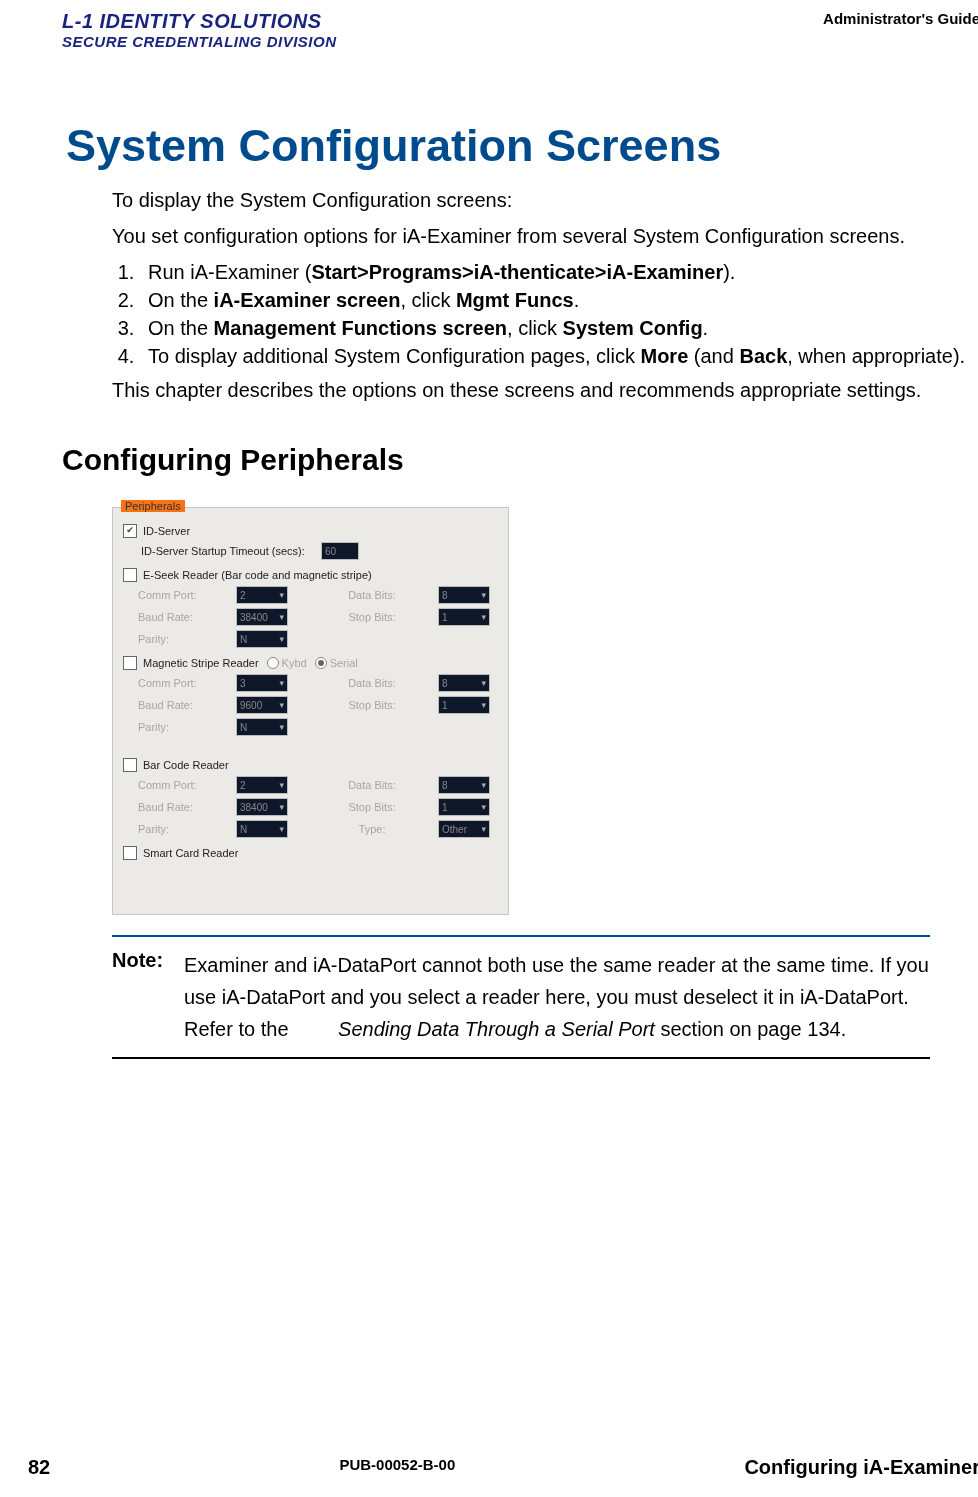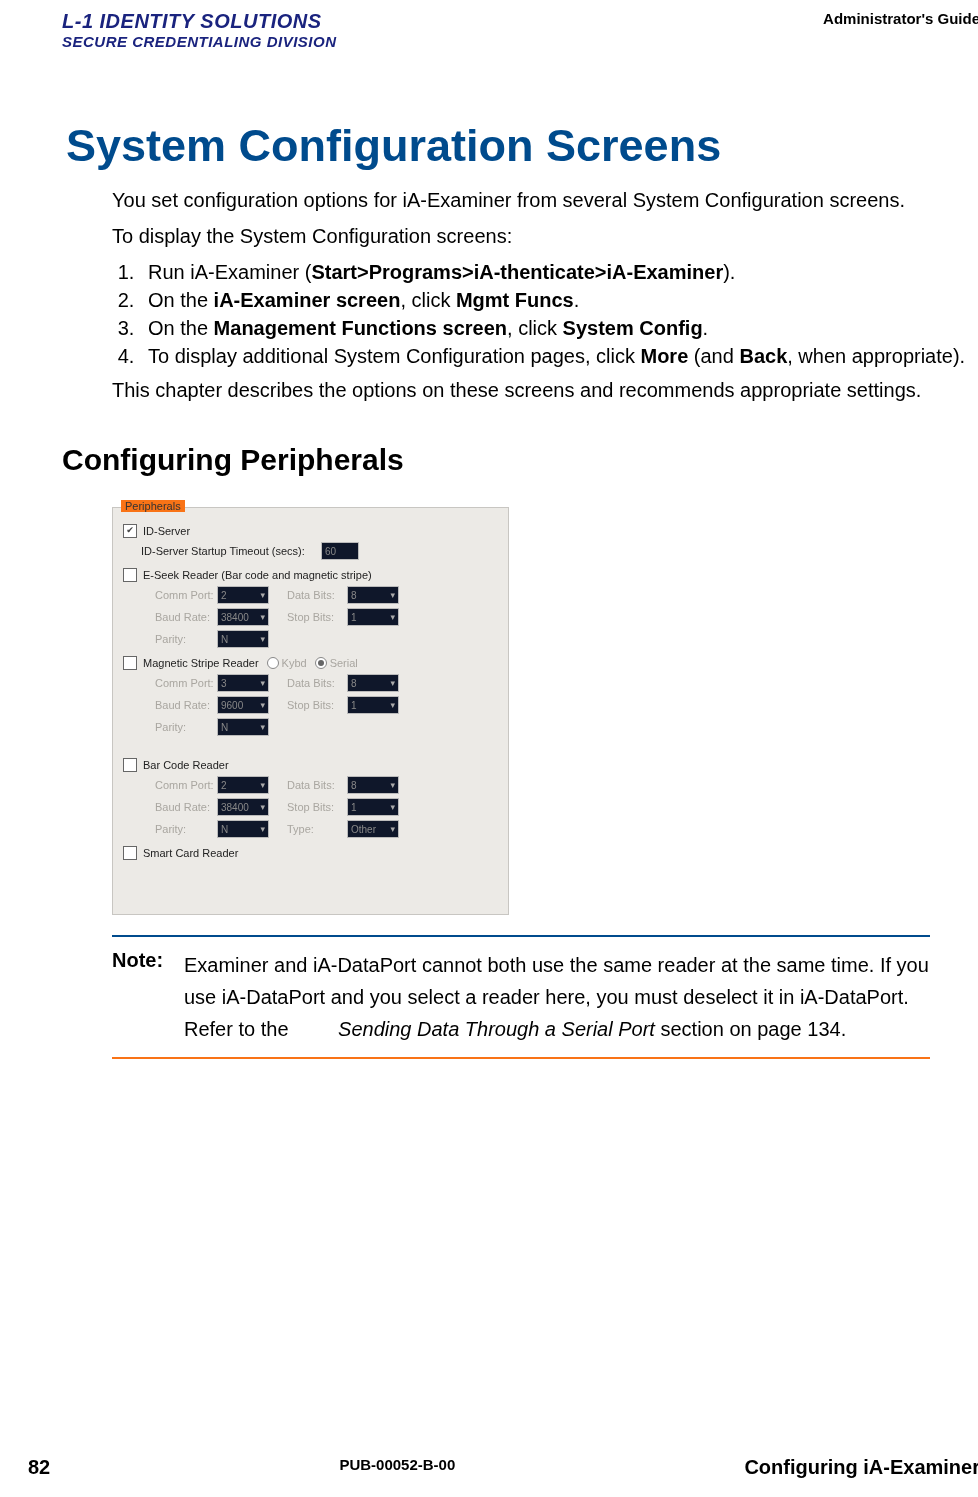--- a/index.html
+++ b/index.html
@@ -95,23 +95,23 @@
     width: 12px; height: 12px;
     background: #fff;
     border: 1px solid #666;
     margin-right: 6px;
     font-size: 9px;
     line-height: 10px;
     text-align: center;
   }
   .lbl { color: #222; }
   .lbl.dark { font-weight: normal; }
-  .sub { margin-left: 32px; color: #a9a6a0; }
+  .sub { margin-left: 15px; color: #a9a6a0; gap: 36px; }
   .sub .fld-lbl { width: 62px; display: inline-block; }
-  .sub .fld-lbl2 { width: 60px; display: inline-block; margin-left: 18px; }
+  .sub .fld-lbl2 { width: 60px; display: inline-block; margin-left: 18px; text-align: center; }
   .inp, .sel {
     background: #0f172a;
     border: 1px solid #bbb;
     height: 16px;
     width: 44px;
     font-size: 10px;
     color: #888;
     padding: 0 3px;
     display: inline-flex;
     align-items: center;
@@ -128,21 +128,21 @@
   .radio.on::after {
     content: ""; position: absolute; top: 2px; left: 2px;
     width: 6px; height: 6px; background: #666; border-radius: 50%;
   }
   .grey-text { color: #a9a6a0; }
 
   
   .note-block {
     margin: 20px 50px 0 50px;
     border-top: 2px solid #004b8d;
-    border-bottom: 2px solid #f97316;
+    border-bottom: 2px solid #000000;
     padding: 12px 0;
     font-size: 20px;
   }
   .note-block .note-row { display: flex; }
   .note-label { font-weight: bold; width: 72px; flex-shrink: 0; }
   .note-text { line-height: 1.6; }
   .note-text .ital { font-style: italic; margin-left: 44px; }
 
   
   .footer {
@@ -166,22 +166,22 @@
     <div class="logo-line1">L-1 IDENTITY SOLUTIONS</div>
     <div class="logo-line2">SECURE CREDENTIALING DIVISION</div>
   </div>
   <div class="guide-title">Administrator's Guide</div>
 </div>
 
 <div class="main">
   <h1 class="chapter">System Configuration Screens</h1>
 
   <div class="body-text">
+    <p>To display the System Configuration screens:</p>
     <p>You set configuration options for iA-Examiner from several System Configuration screens.</p>
-    <p>To display the System Configuration screens:</p>
     <ol class="steps">
       <li>
         <span>Run iA-Examiner (</span><b>Start&gt;Programs&gt;iA-thenticate&gt;iA-Examiner</b><span>).</span>
       </li>
       <li>
         <span>On the </span><b>iA-Examiner screen</b><span>, click </span><b>Mgmt Funcs</b><span>.</span>
       </li>
       <li>
         <span>On the </span><b>Management Functions screen</b><span>, click </span><b>System Config</b><span>.</span>
       </li>

